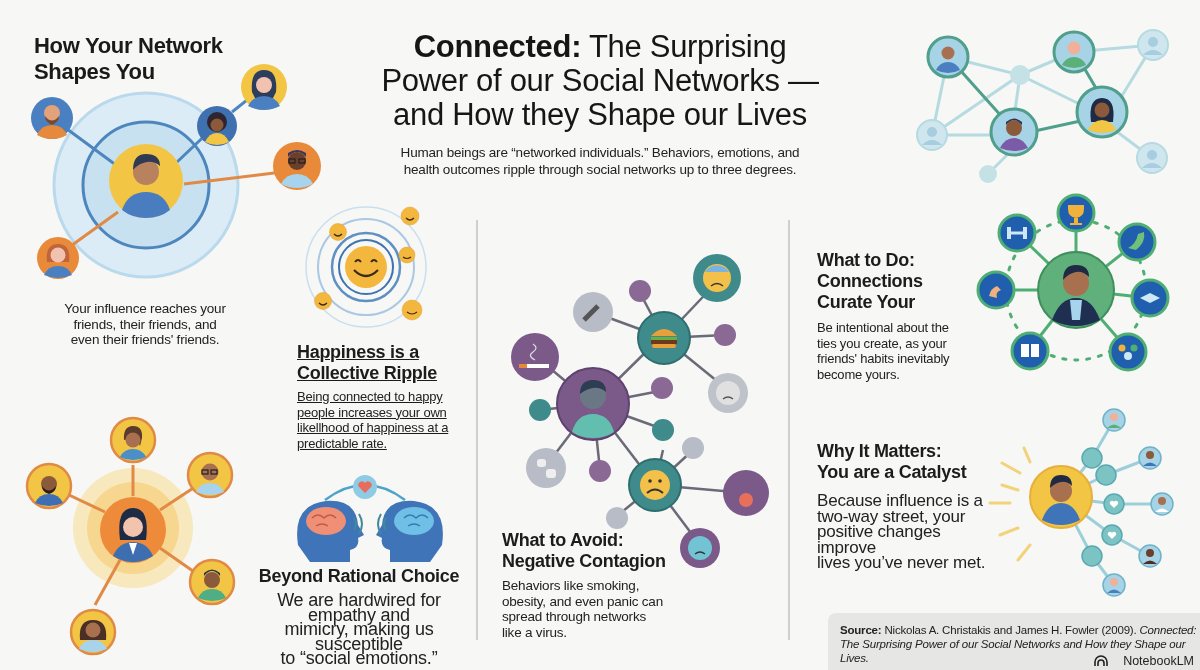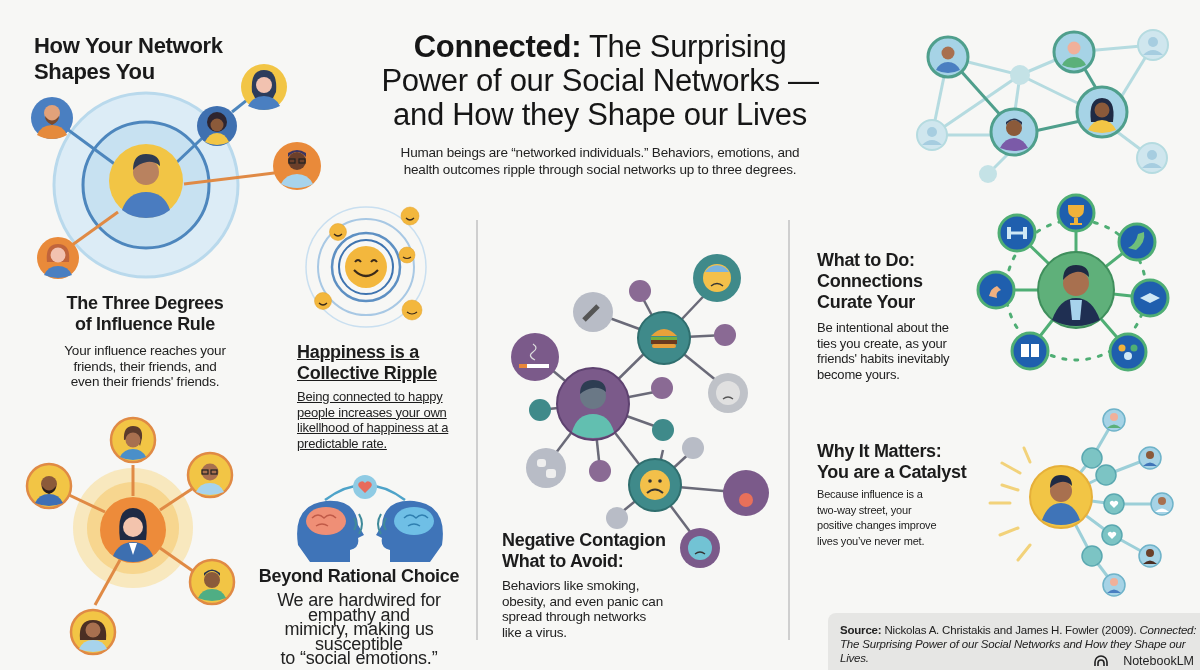--- a/index.html
+++ b/index.html
@@ -64,24 +64,20 @@
   <rect x="299" y="159" width="6" height="4" fill="none" stroke="#222" stroke-width="1.2"></rect>
   <path d="M281 184 q5 -10 16 -10 q11 0 16 10 q-8 4 -16 4 q-8 0 -16 -4z" fill="#a7d3ec"></path>
 
   <circle cx="58" cy="258" r="21" fill="#e98a3a"></circle>
   <path d="M47 262 q-2 -18 11 -18 q13 0 11 18z" fill="#c0643c"></path>
   <circle cx="58" cy="255" r="7.5" fill="#f2c2b0"></circle>
   <path d="M44 275 q4 -9 14 -9 q10 0 14 9 q-7 3 -14 3 q-7 0 -14 -3z" fill="#4a7fc1"></path>
 </svg>
 
 <div class="abs center" style="left:40px; top:293px; width:210px;">
-  <div class="sec-title">
-    <div>The Three Degrees</div>
-    <div>of Influence Rule</div>
-  </div>
   <div class="body-text" style="margin-top:8px; font-size:13.5px;">
     <div>Your influence reaches your</div>
     <div>friends, their friends, and</div>
     <div>even their friends' friends.</div>
   </div>
 </div>
 
 <svg class="abs" style="left:0; top:410px;" width="260" height="260" viewBox="0 410 260 260">
   <circle cx="133" cy="528" r="60" fill="#f8e3b0" opacity="0.8"></circle>
   <circle cx="133" cy="528" r="46" fill="#f6d489" opacity="0.9"></circle>
@@ -278,22 +274,22 @@
   <circle cx="746" cy="493" r="23" fill="#7b5a8a"></circle>
   <circle cx="746" cy="500" r="7" fill="#e8705a"></circle>
 
   <circle cx="700" cy="548" r="20" fill="#7b5a8a"></circle>
   <circle cx="700" cy="548" r="12" fill="#72c3d4"></circle>
   <path d="M695 554 q5 -4 10 0" stroke="#333" stroke-width="1.3" fill="none"></path>
 </svg>
 
 <div class="abs" style="left:502px; top:530px; width:200px;">
   <div class="sec-title">
+    <div>What to Avoid:</div>
     <div>Negative Contagion</div>
-    <div>What to Avoid:</div>
   </div>
   <div class="body-text" style="margin-top:6px; font-size:13.5px;">
     <div>Behaviors like smoking,</div>
     <div>obesity, and even panic can</div>
     <div>spread through networks</div>
     <div>like a virus.</div>
   </div>
 </div>
 
 <svg class="abs" style="left:900px; top:15px;" width="290" height="175" viewBox="900 15 290 175">
@@ -400,21 +396,21 @@
   <rect x="1021" y="344" width="8" height="13" fill="#fff"></rect>
     <rect x="1031" y="344" width="8" height="13" fill="#fff"></rect>
   <path d="M989 296 q2 -8 8 -10 l4 4 q-6 2 -4 8z" fill="#f0b080"></path>
 </svg>
 
 <div class="abs" style="left:817px; top:441px; width:180px;">
   <div class="sec-title">
     <div>Why It Matters:</div>
     <div>You are a Catalyst</div>
   </div>
-  <div class="body-text" style="margin-top:4px; font-size:11px;">
+  <div class="body-text" style="margin-top:10px; font-size:17px;">
     <div>Because influence is a</div>
     <div>two-way street, your</div>
     <div>positive changes improve</div>
     <div>lives you’ve never met.</div>
   </div>
 </div>
 
 <svg class="abs" style="left:980px; top:405px;" width="215" height="200" viewBox="980 405 215 200">
   <g stroke="#f2d27a" stroke-width="3" stroke-linecap="round">
     <line x1="1002" y1="463" x2="1020" y2="473"></line>

